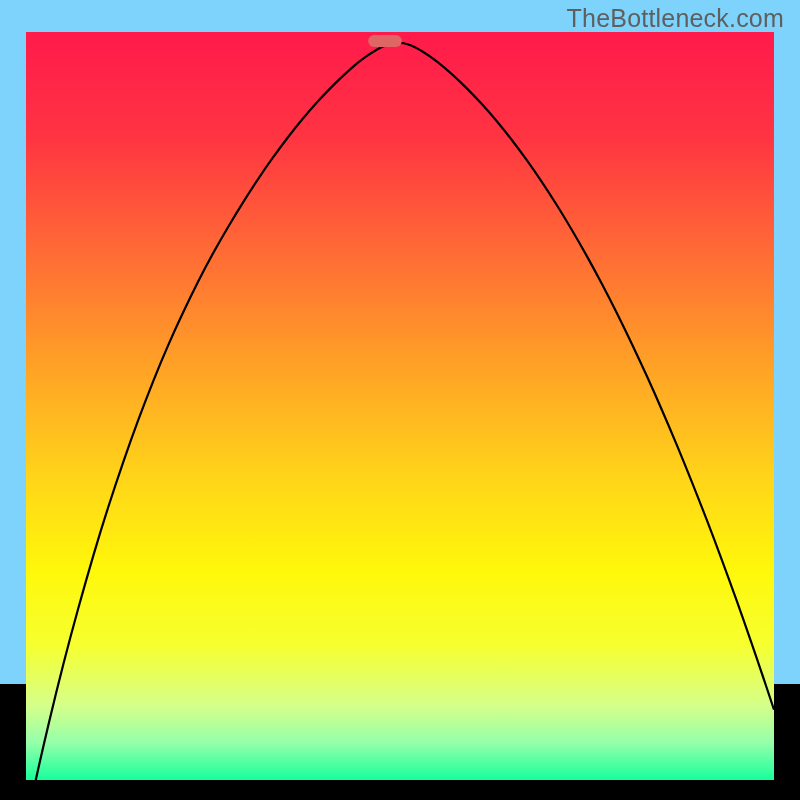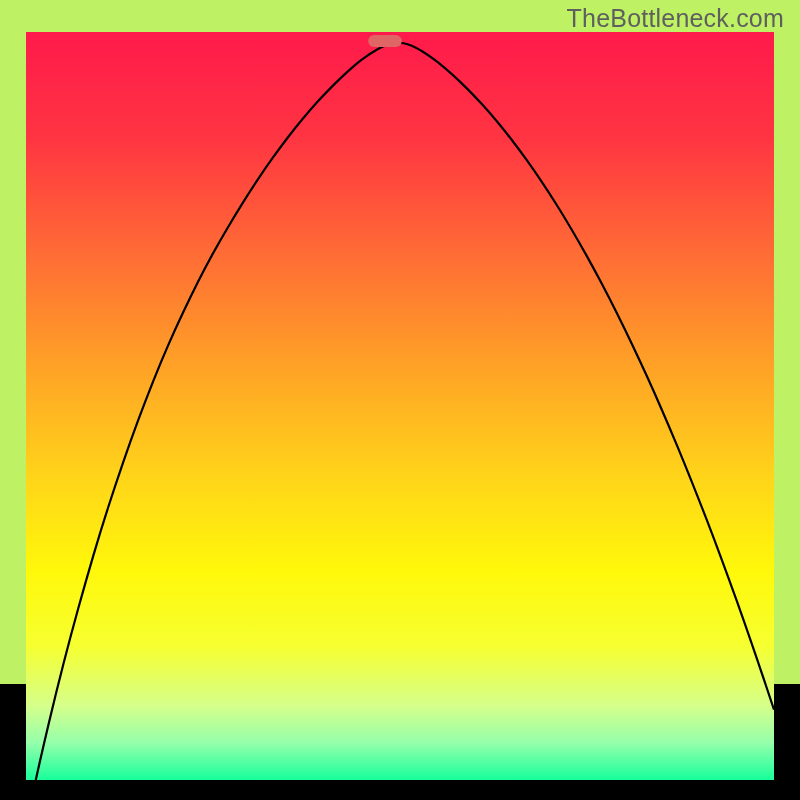--- a/index.html
+++ b/index.html
@@ -8,21 +8,21 @@
     width: 800px;
     height: 800px;
     background: #000;
     overflow: hidden;
     font-family: Arial, Helvetica, sans-serif;
   }
   .outer {
     position: relative;
     width: 800px;
     height: 684px;
-    background: #bef264;
+    background: #7dd3fc;
   }
   .watermark {
     position: absolute;
     top: 4px;
     right: 16px;
     color: #5f5f5f;
     font-size: 25px;
     letter-spacing: 0.2px;
     font-weight: 400;
     z-index: 10;

